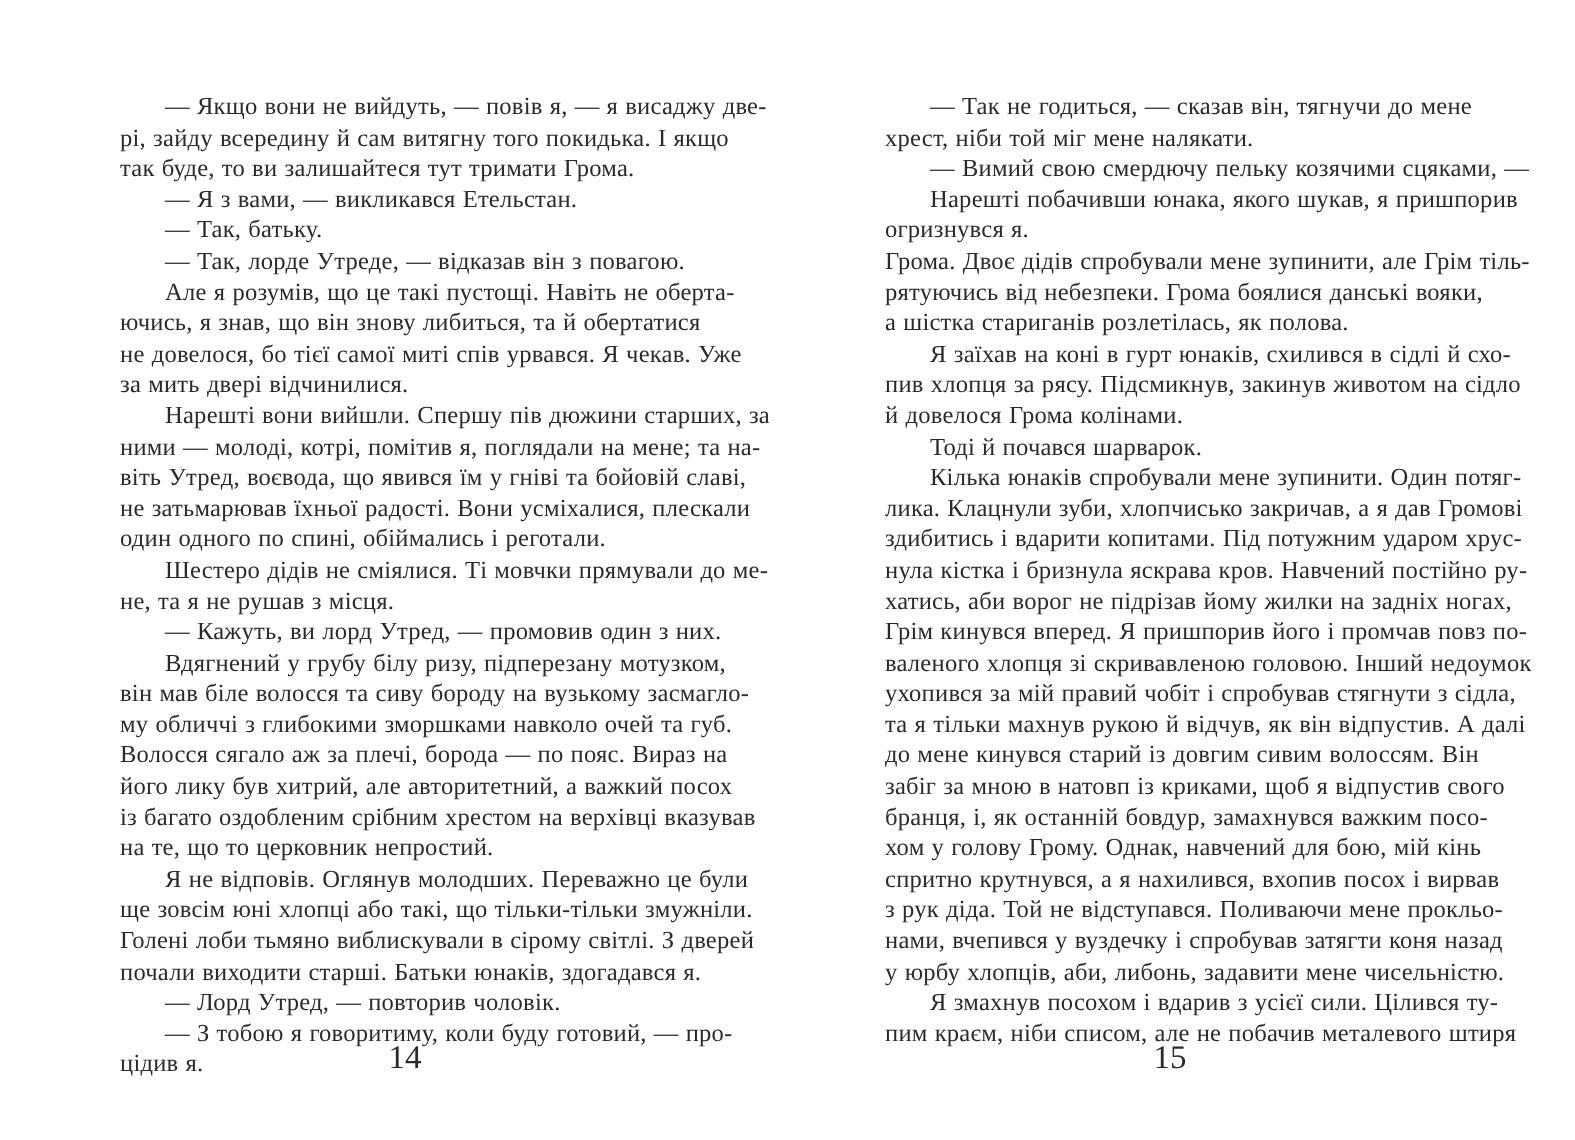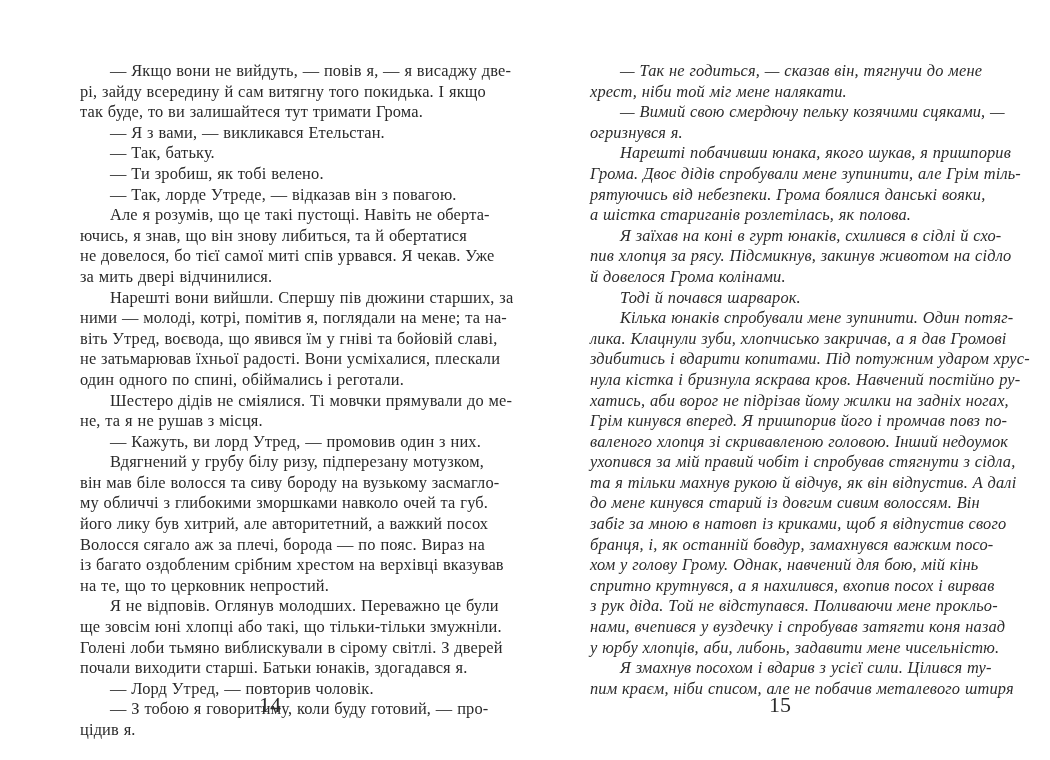--- a/index.html
+++ b/index.html
@@ -1,19 +1,19 @@
 <!DOCTYPE html>
 <html><head>
 <meta charset="utf-8">
 <style>
   html, body { margin: 0; padding: 0; background: #ffffff; }
   body { width: 1050px; height: 760px; position: relative; overflow: hidden; }
   .page { position: absolute; top: 61px; width: 382px; }
   #page-left { left: 80px; }
-  #page-right { left: 590px; font-style: italic; }
+  #page-right { left: 590px; }
   .line {
     font-family: "Liberation Serif", "DejaVu Serif", serif;
     font-size: 16.4px;
     color: #2a2a2a;
     height: 20.6px;
     line-height: 20.6px;
     white-space: nowrap;
     text-align: justify;
     text-align-last: justify;
     word-spacing: 0.5px;
@@ -31,57 +31,56 @@
 </style>
 </head>
 <body>
 
 <div id="page-left" class="page">
     <div class="line indent">— Якщо вони не вийдуть, — повів я, — я висаджу две-</div>
     <div class="line">рі, зайду всередину й сам витягну того покидька. І якщо</div>
     <div class="line last">так буде, то ви залишайтеся тут тримати Грома.</div>
     <div class="line indent last">— Я з вами, — викликався Етельстан.</div>
     <div class="line indent last">— Так, батьку.</div>
-    <div class="line indent last">— Ти зробиш, як тобі велено.</div>
     <div class="line indent last">— Так, лорде Утреде, — відказав він з повагою.</div>
     <div class="line indent">Але я розумів, що це такі пустощі. Навіть не оберта-</div>
     <div class="line">ючись, я знав, що він знову либиться, та й обертатися</div>
     <div class="line">не довелося, бо тієї самої миті спів урвався. Я чекав. Уже</div>
     <div class="line last">за мить двері відчинилися.</div>
     <div class="line indent">Нарешті вони вийшли. Спершу пів дюжини старших, за</div>
     <div class="line">ними — молоді, котрі, помітив я, поглядали на мене; та на-</div>
     <div class="line">віть Утред, воєвода, що явився їм у гніві та бойовій славі,</div>
     <div class="line">не затьмарював їхньої радості. Вони усміхалися, плескали</div>
     <div class="line last">один одного по спині, обіймались і реготали.</div>
     <div class="line indent">Шестеро дідів не сміялися. Ті мовчки прямували до ме-</div>
     <div class="line last">не, та я не рушав з місця.</div>
     <div class="line indent last">— Кажуть, ви лорд Утред, — промовив один з них.</div>
     <div class="line indent">Вдягнений у грубу білу ризу, підперезану мотузком,</div>
     <div class="line">він мав біле волосся та сиву бороду на вузькому засмагло-</div>
     <div class="line">му обличчі з глибокими зморшками навколо очей та губ.</div>
+    <div class="line">Волосся сягало аж за плечі, борода — по пояс. Вираз на</div>
     <div class="line">його лику був хитрий, але авторитетний, а важкий посох</div>
-    <div class="line">Волосся сягало аж за плечі, борода — по пояс. Вираз на</div>
     <div class="line">із багато оздобленим срібним хрестом на верхівці вказував</div>
     <div class="line last">на те, що то церковник непростий.</div>
     <div class="line indent">Я не відповів. Оглянув молодших. Переважно це були</div>
     <div class="line">ще зовсім юні хлопці або такі, що тільки-тільки змужніли.</div>
     <div class="line">Голені лоби тьмяно виблискували в сірому світлі. З дверей</div>
     <div class="line last">почали виходити старші. Батьки юнаків, здогадався я.</div>
     <div class="line indent last">— Лорд Утред, — повторив чоловік.</div>
     <div class="line indent">— З тобою я говоритиму, коли буду готовий, — про-</div>
     <div class="line last">цідив я.</div>
   </div>
 <div id="pagenum-left" class="pagenum">14</div>
 
 <div id="page-right" class="page">
     <div class="line indent">— Так не годиться, — сказав він, тягнучи до мене</div>
     <div class="line last">хрест, ніби той міг мене налякати.</div>
     <div class="line indent">— Вимий свою смердючу пельку козячими сцяками, —</div>
+    <div class="line indent">Нарешті побачивши юнака, якого шукав, я пришпорив</div>
     <div class="line last">огризнувся я.</div>
-    <div class="line indent">Нарешті побачивши юнака, якого шукав, я пришпорив</div>
     <div class="line">Грома. Двоє дідів спробували мене зупинити, але Грім тіль-</div>
     <div class="line">рятуючись від небезпеки. Грома боялися данські вояки,</div>
     <div class="line last">а шістка стариганів розлетілась, як полова.</div>
     <div class="line indent">Я заїхав на коні в гурт юнаків, схилився в сідлі й схо-</div>
     <div class="line">пив хлопця за рясу. Підсмикнув, закинув животом на сідло</div>
     <div class="line last">й довелося Грома колінами.</div>
     <div class="line indent last">Тоді й почався шарварок.</div>
     <div class="line indent">Кілька юнаків спробували мене зупинити. Один потяг-</div>
     <div class="line">лика. Клацнули зуби, хлопчисько закричав, а я дав Громові</div>
     <div class="line">здибитись і вдарити копитами. Під потужним ударом хрус-</div>

